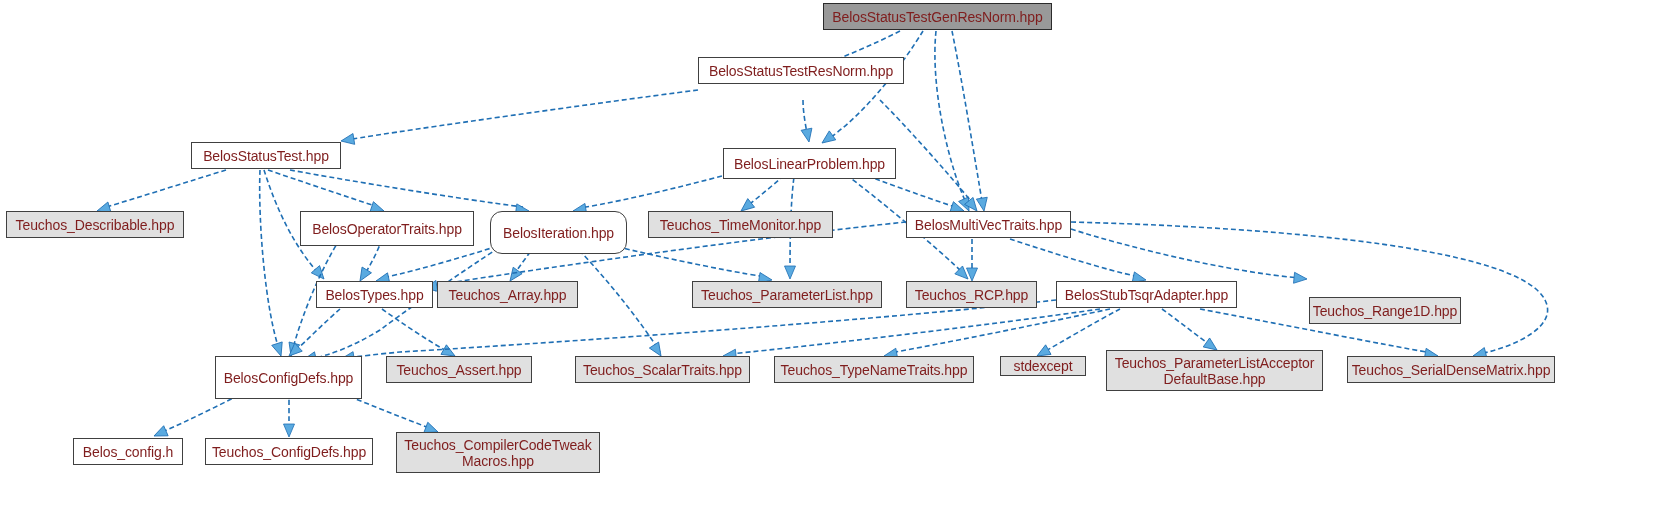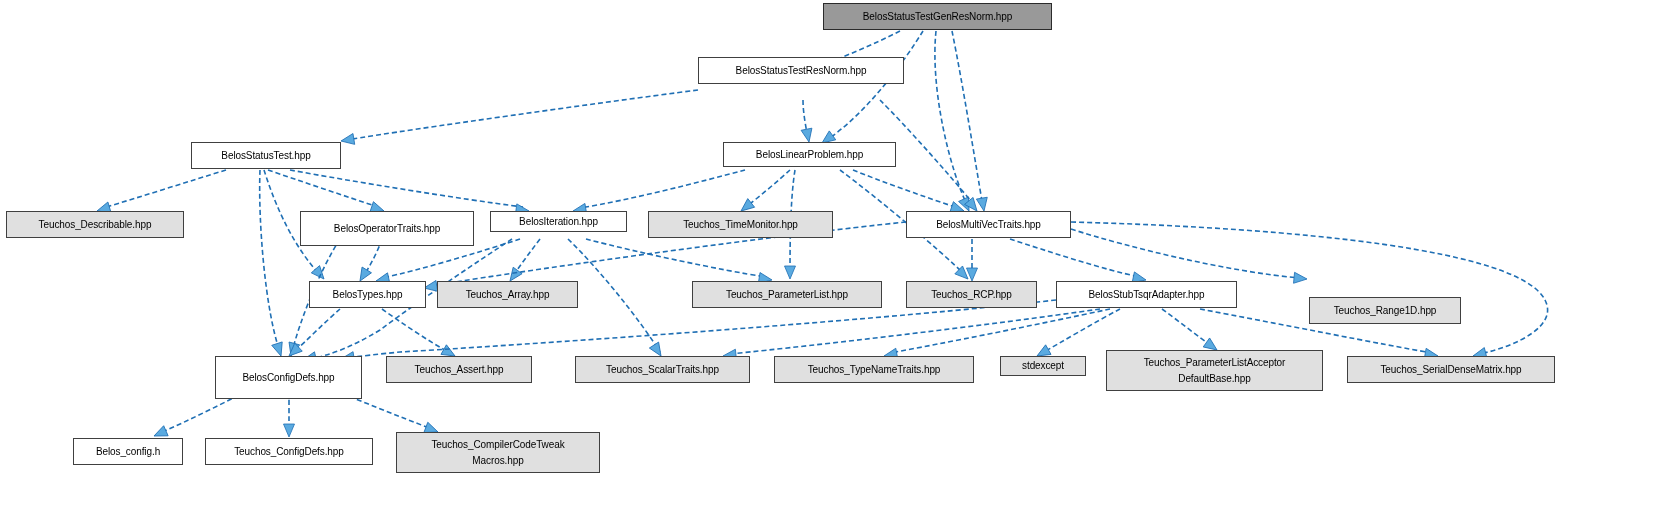--- a/index.html
+++ b/index.html
@@ -25,22 +25,22 @@
   }
   .node {
     position: absolute;
     box-sizing: border-box;
     display: flex;
     align-items: center;
     justify-content: center;
     text-align: center;
     border: 1px solid #404040;
     background: #ffffff;
-    color: #000000;
-    font-size: 10px;
+    color: #7f1d1d;
+    font-size: 14px;
     line-height: 16px;
     letter-spacing: -0.1px;
     white-space: pre-line;
     padding: 0 4px;
   }
   .node.filled {
     background: #e0e0e0;
   }
   .node.root {
     background: #999999;
@@ -130,27 +130,27 @@
       <polygon points="0,0 -13,-5.5 -13,5.5" fill="#5aaae0" stroke="#1f6fb4" stroke-width="0.8" transform="translate(154,436) rotate(156.24691646984144)"></polygon>
       <path d="M 289,384 C 289,400 289,420 289,432" fill="none" stroke="#1f6fb4" stroke-width="1.6" stroke-dasharray="5,3"></path>
       <polygon points="0,0 -13,-5.5 -13,5.5" fill="#5aaae0" stroke="#1f6fb4" stroke-width="0.8" transform="translate(289,437) rotate(90)"></polygon>
       <path d="M 320,384 C 355,399 400,417 432,429" fill="none" stroke="#1f6fb4" stroke-width="1.6" stroke-dasharray="5,3"></path>
       <polygon points="0,0 -13,-5.5 -13,5.5" fill="#5aaae0" stroke="#1f6fb4" stroke-width="0.8" transform="translate(438,432) rotate(20.68970759523548)"></polygon>
     </svg>
   <div id="nodes-layer">
       <div class="node root" style="left: 823px; top: 3px; width: 229px; height: 27px;">BelosStatusTestGenResNorm.hpp</div>
       <div class="node " style="left: 698px; top: 57px; width: 206px; height: 27px;">BelosStatusTestResNorm.hpp</div>
       <div class="node " style="left: 191px; top: 142px; width: 150px; height: 27px;">BelosStatusTest.hpp</div>
-      <div class="node " style="left: 723px; top: 142px; width: 173px; height: 25px;">BelosLinearProblem.hpp</div>
+      <div class="node " style="left: 723px; top: 148px; width: 173px; height: 31px;">BelosLinearProblem.hpp</div>
       <div class="node filled" style="left: 6px; top: 211px; width: 178px; height: 27px;">Teuchos_Describable.hpp</div>
       <div class="node " style="left: 300px; top: 211px; width: 174px; height: 35px;">BelosOperatorTraits.hpp</div>
-      <div class="node " style="left: 490px; top: 211px; width: 137px; height: 21px;">BelosIteration.hpp</div>
+      <div class="node " style="left: 490px; top: 211px; width: 137px; height: 43px; border-radius: 12px;">BelosIteration.hpp</div>
       <div class="node filled" style="left: 648px; top: 211px; width: 185px; height: 27px;">Teuchos_TimeMonitor.hpp</div>
       <div class="node " style="left: 906px; top: 211px; width: 165px; height: 27px;">BelosMultiVecTraits.hpp</div>
-      <div class="node " style="left: 309px; top: 281px; width: 117px; height: 27px;">BelosTypes.hpp</div>
+      <div class="node " style="left: 316px; top: 281px; width: 117px; height: 27px;">BelosTypes.hpp</div>
       <div class="node filled" style="left: 437px; top: 281px; width: 141px; height: 27px;">Teuchos_Array.hpp</div>
       <div class="node filled" style="left: 692px; top: 281px; width: 190px; height: 27px;">Teuchos_ParameterList.hpp</div>
       <div class="node filled" style="left: 906px; top: 281px; width: 131px; height: 27px;">Teuchos_RCP.hpp</div>
       <div class="node " style="left: 1056px; top: 281px; width: 181px; height: 27px;">BelosStubTsqrAdapter.hpp</div>
       <div class="node filled" style="left: 1309px; top: 281px; width: 152px; height: 27px; margin-top: 16px;">Teuchos_Range1D.hpp</div>
       <div class="node " style="left: 215px; top: 356px; width: 147px; height: 43px;">BelosConfigDefs.hpp</div>
       <div class="node filled" style="left: 386px; top: 356px; width: 146px; height: 27px;">Teuchos_Assert.hpp</div>
       <div class="node filled" style="left: 575px; top: 356px; width: 175px; height: 27px;">Teuchos_ScalarTraits.hpp</div>
       <div class="node filled" style="left: 774px; top: 356px; width: 200px; height: 27px;">Teuchos_TypeNameTraits.hpp</div>
       <div class="node filled" style="left: 1000px; top: 356px; width: 86px; height: 20px;">stdexcept</div>

